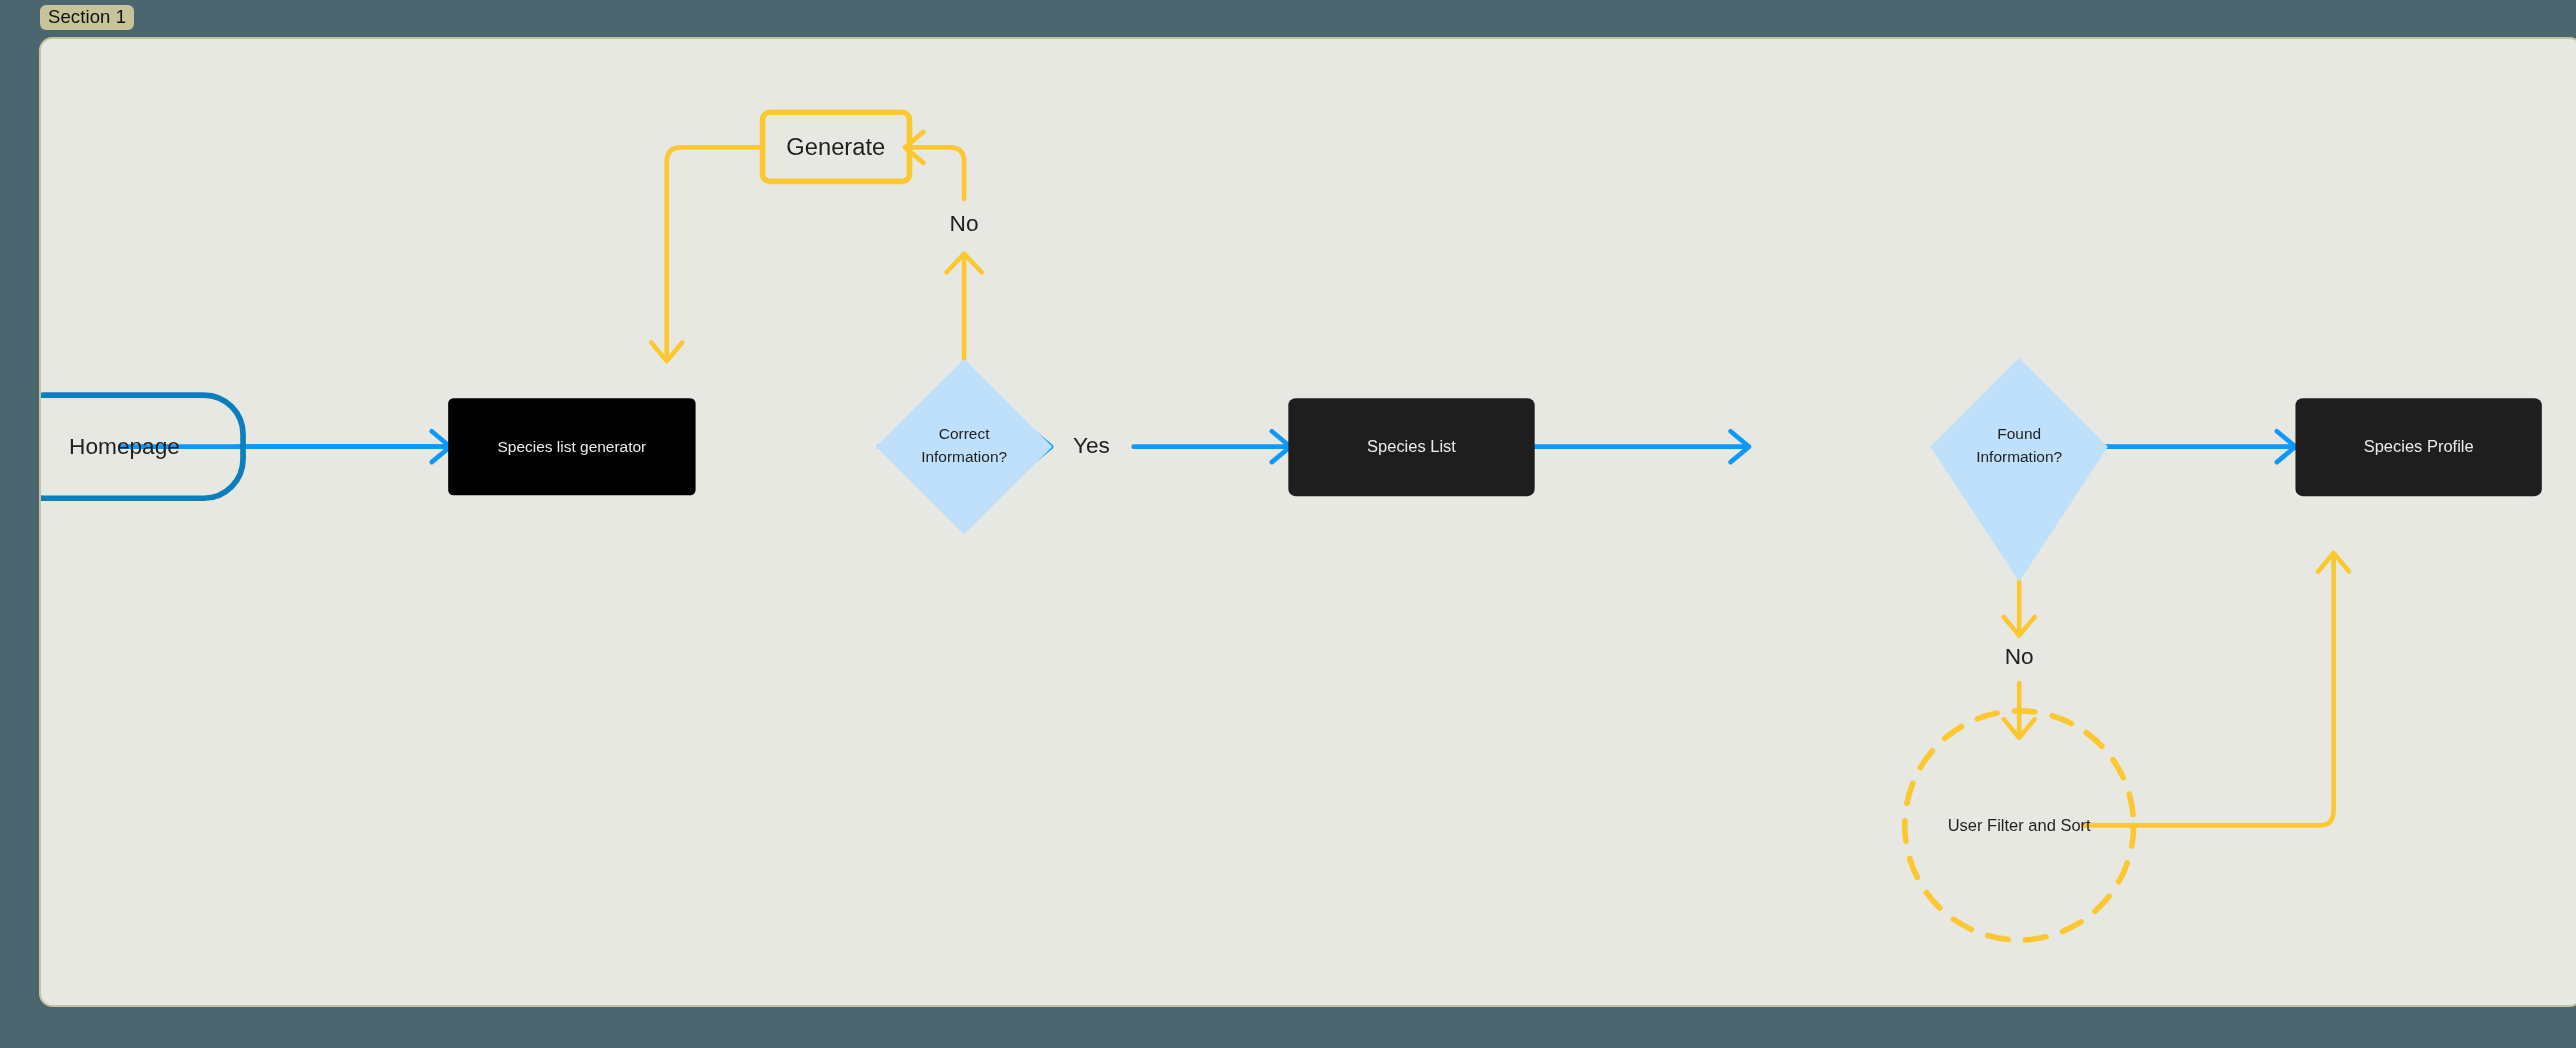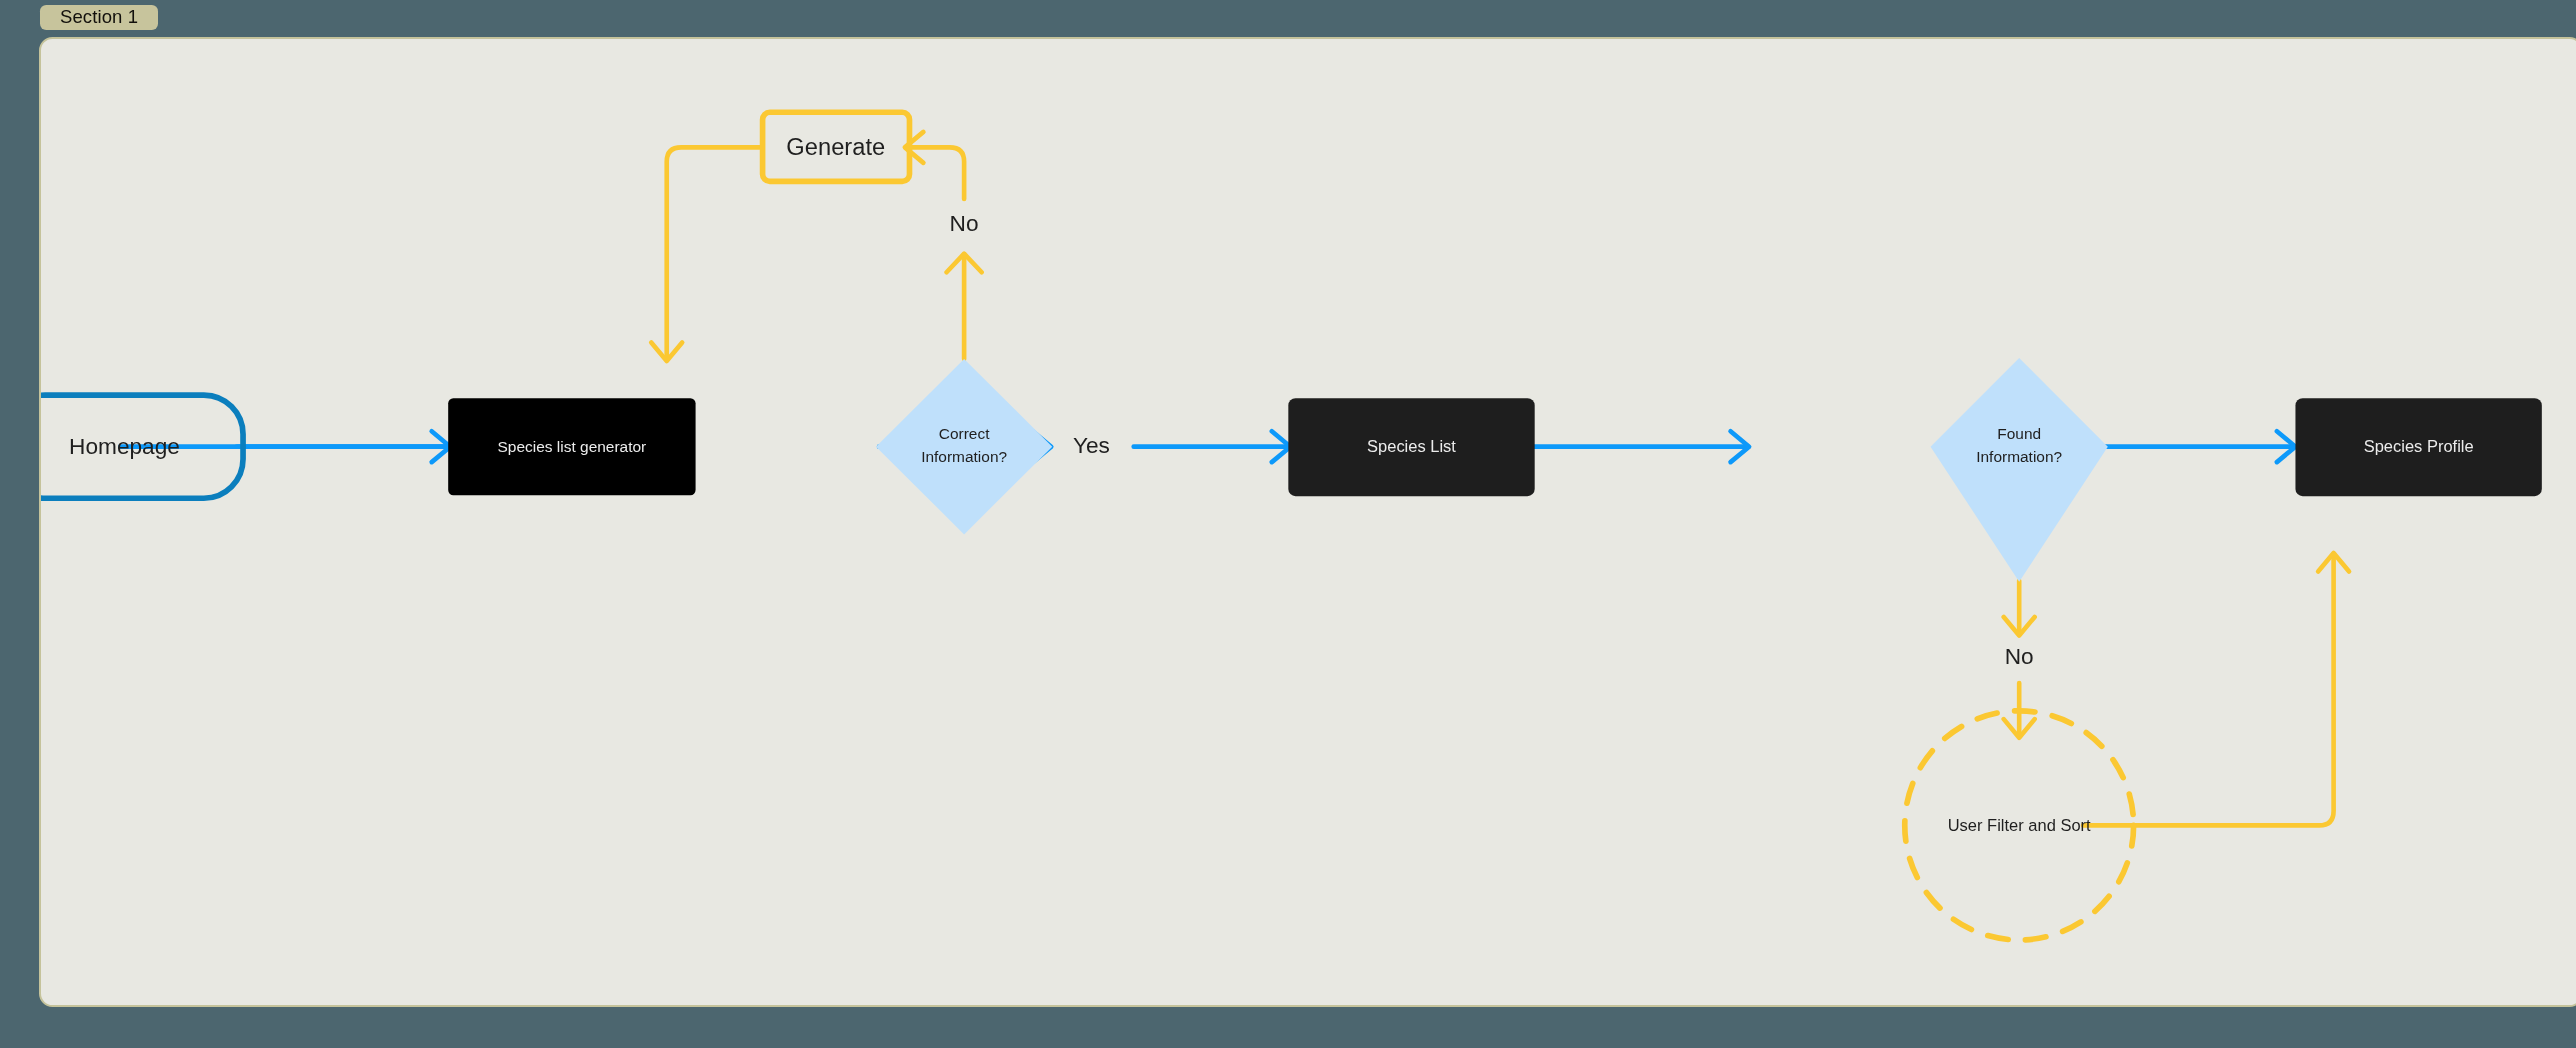--- a/index.html
+++ b/index.html
@@ -18,21 +18,21 @@
     height: 1049px;
     background: #4c666f;
   }
 
   
   #section-tag {
     position: absolute;
     left: 40px;
     top: 5.2px;
     height: 25px;
-    padding: 0 20px;
+    padding: 0 8px;
     display: flex;
     align-items: center;
     background: #c7c49c;
     border-radius: 6.2px;
     color: #12100c;
     font-size: 18.5px;
     line-height: 1;
     letter-spacing: 0.1px;
     white-space: nowrap;
     z-index: 5;

